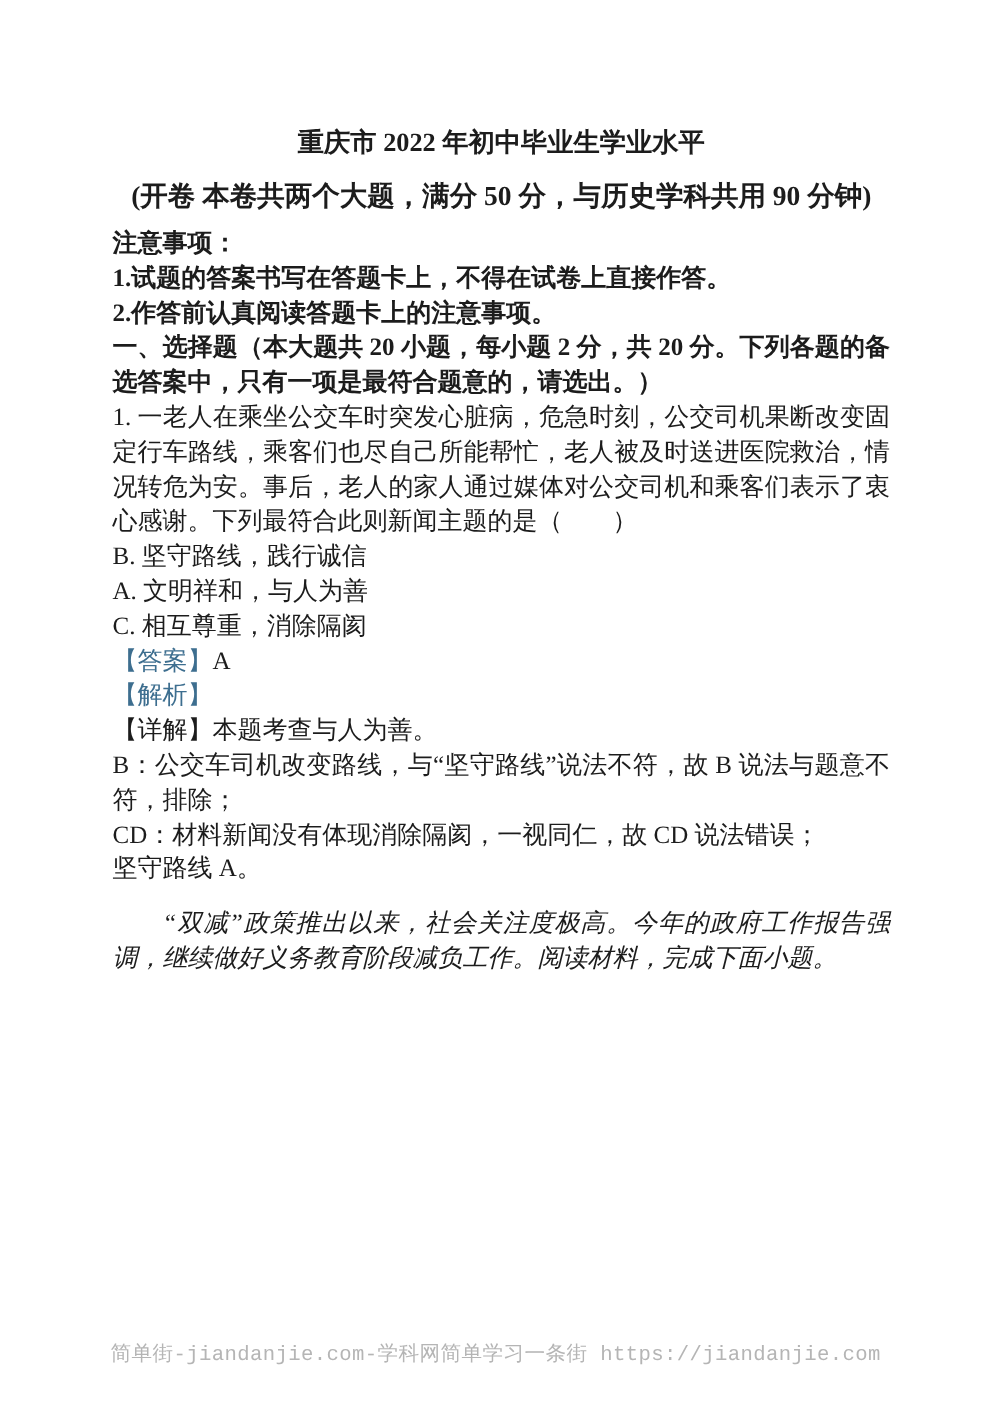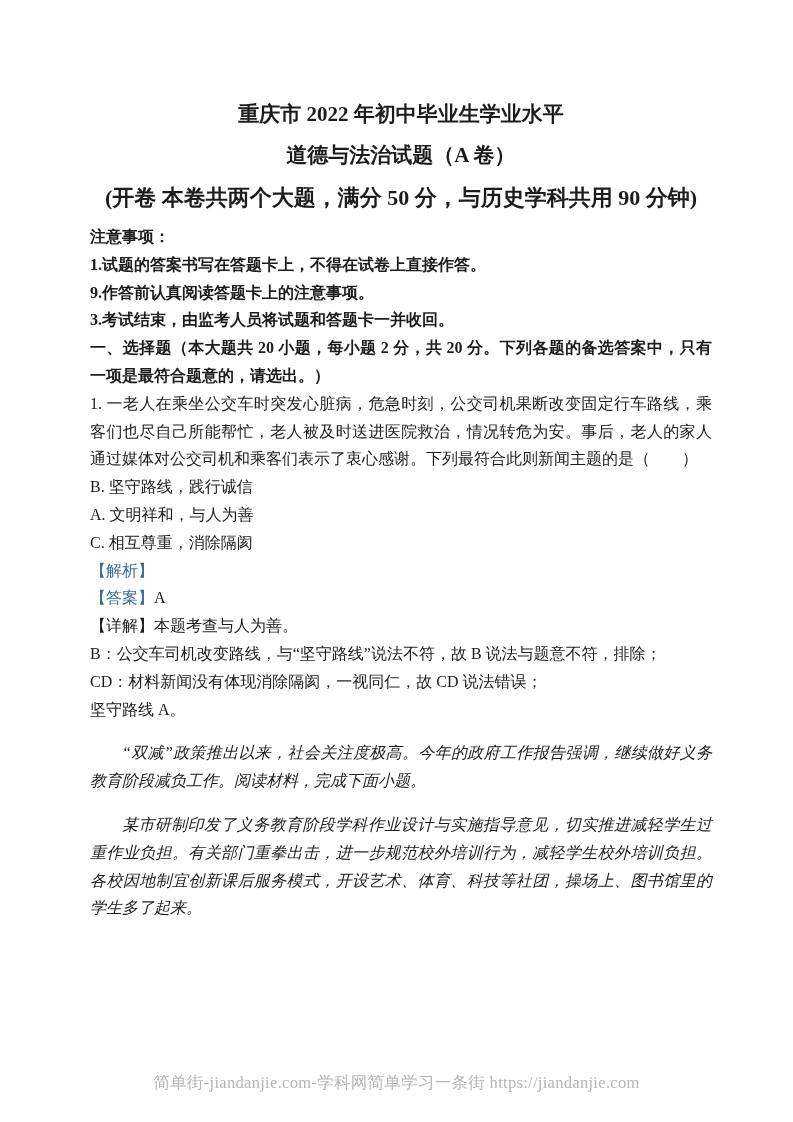--- a/index.html
+++ b/index.html
@@ -28,82 +28,79 @@
   .subtitle {
     text-align: center;
     font-weight: bold;
     font-size: 22px;
     line-height: 30px;
     margin-top: 7px;
     white-space: nowrap;
   }
   .notices { margin-top: 10px; }
   .line {
-    font-size: 16px;
+    font-size: 20px;
     line-height: 27.8px;
   }
   .bold { font-weight: bold; }
   .para { text-align: justify; }
   .accent { color: #3d6e8f; }
   .material {
     font-style: italic;
     text-indent: 2em;
     margin-top: 16px;
   }
   .footer {
     position: absolute;
     left: 0;
     right: 0;
     top: 1072px;
     text-align: center;
     color: #b5b5b5;
-    font-family: Liberation Serif, serif;
+    font-family: Liberation Mono, monospace;
     font-size: 16.5px;
     letter-spacing: 0.3px;
   }
 </style>
 </head>
 <body>
 
 <div class="page">
   <div class="content">
 
     <div class="title-line">重庆市 2022 年初中毕业生学业水平</div>
-    <div class="title-line">道德与法治试题（A 卷）</div>
 
     <div class="subtitle">(开卷 本卷共两个大题，满分 50 分，与历史学科共用 90 分钟)</div>
 
     <div class="notices">
       <div class="line bold">注意事项：</div>
       <div class="line bold">1.试题的答案书写在答题卡上，不得在试卷上直接作答。</div>
-      <div class="line bold">9.作答前认真阅读答题卡上的注意事项。</div>
-      <div class="line bold">3.考试结束，由监考人员将试题和答题卡一并收回。</div>
+      <div class="line bold">2.作答前认真阅读答题卡上的注意事项。</div>
     </div>
 
     <div class="line bold para">一、选择题（本大题共 20 小题，每小题 2 分，共 20 分。下列各题的备选答案中，只有一项是最符合题意的，请选出。）</div>
 
     <div class="line para">1. 一老人在乘坐公交车时突发心脏病，危急时刻，公交司机果断改变固定行车路线，乘客们也尽自己所能帮忙，老人被及时送进医院救治，情况转危为安。事后，老人的家人通过媒体对公交司机和乘客们表示了衷心感谢。下列最符合此则新闻主题的是（　　）</div>
 
     <div class="line">B. 坚守路线，践行诚信</div>
     <div class="line">A. 文明祥和，与人为善</div>
     <div class="line">C. 相互尊重，消除隔阂</div>
 
     <div class="line">
-      <span class="accent">【解析】</span>
+      <span class="accent">【答案】</span><span>A</span>
     </div>
 
     <div class="line">
-      <span class="accent">【答案】</span><span>A</span>
+      <span class="accent">【解析】</span>
     </div>
 
     <div class="line">【详解】本题考查与人为善。</div>
 
     <div class="line para">B：公交车司机改变路线，与“坚守路线”说法不符，故 B 说法与题意不符，排除；</div>
     <div class="line para">CD：材料新闻没有体现消除隔阂，一视同仁，故 CD 说法错误；</div>
     <div class="line">坚守路线 A。</div>
 
     <div class="line para material">“双减”政策推出以来，社会关注度极高。今年的政府工作报告强调，继续做好义务教育阶段减负工作。阅读材料，完成下面小题。</div>
-    <div class="line para material">某市研制印发了义务教育阶段学科作业设计与实施指导意见，切实推进减轻学生过重作业负担。有关部门重拳出击，进一步规范校外培训行为，减轻学生校外培训负担。各校因地制宜创新课后服务模式，开设艺术、体育、科技等社团，操场上、图书馆里的学生多了起来。</div>
 
   </div>
 
   <div class="footer">简单街-jiandanjie.com-学科网简单学习一条街 https://jiandanjie.com</div>
 </div>
 
 </body></html>

